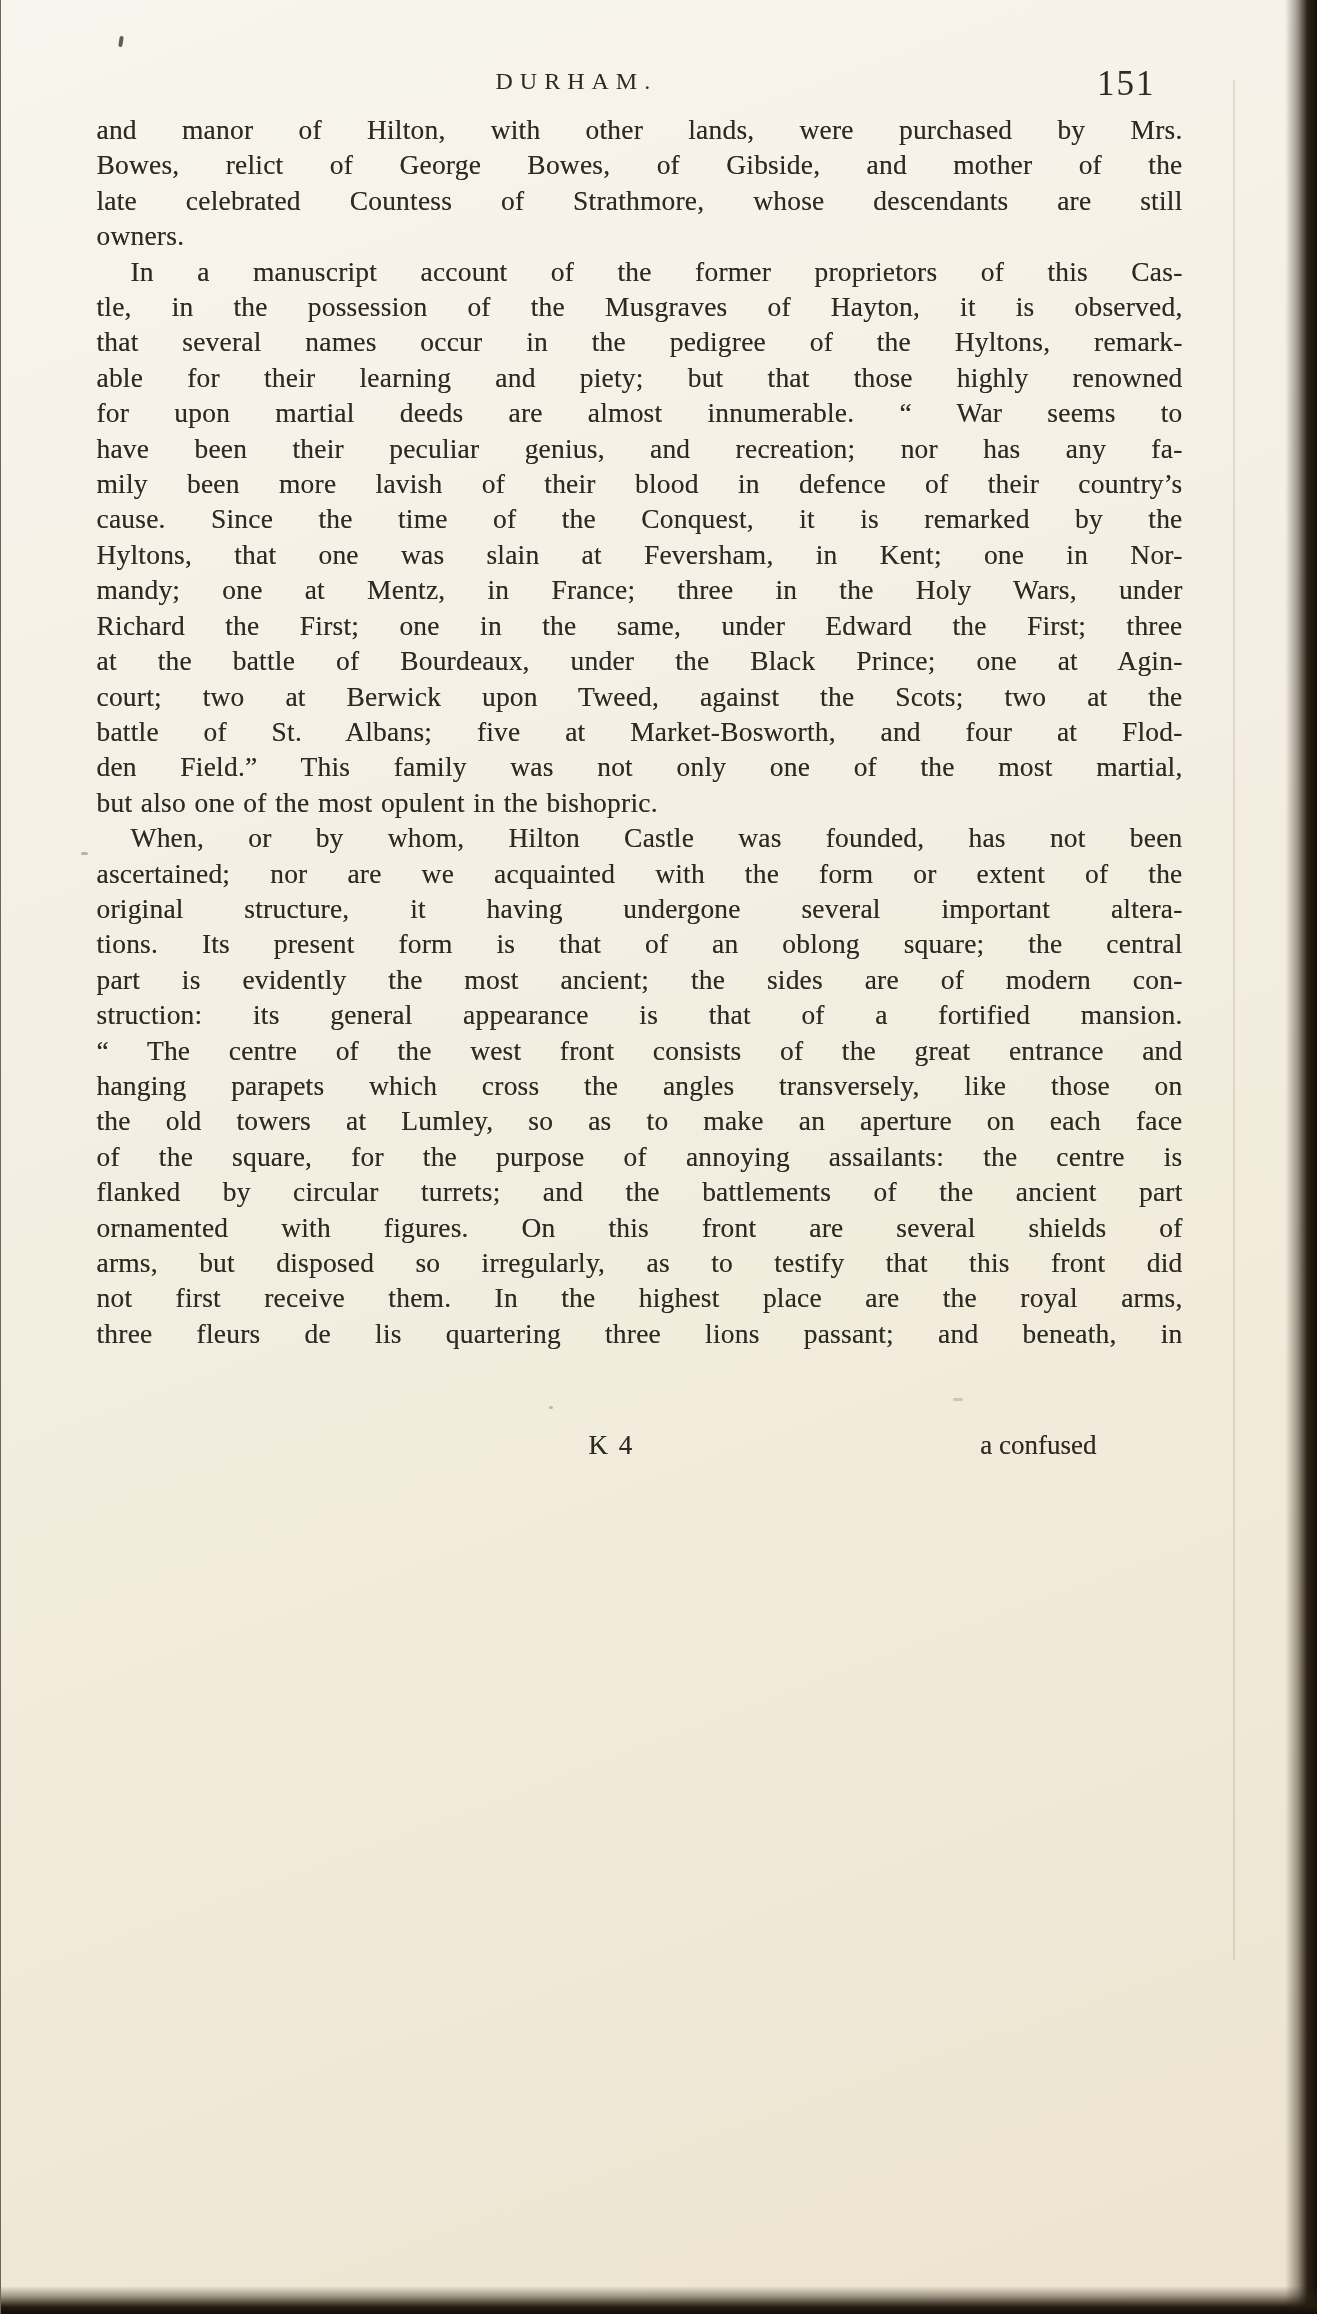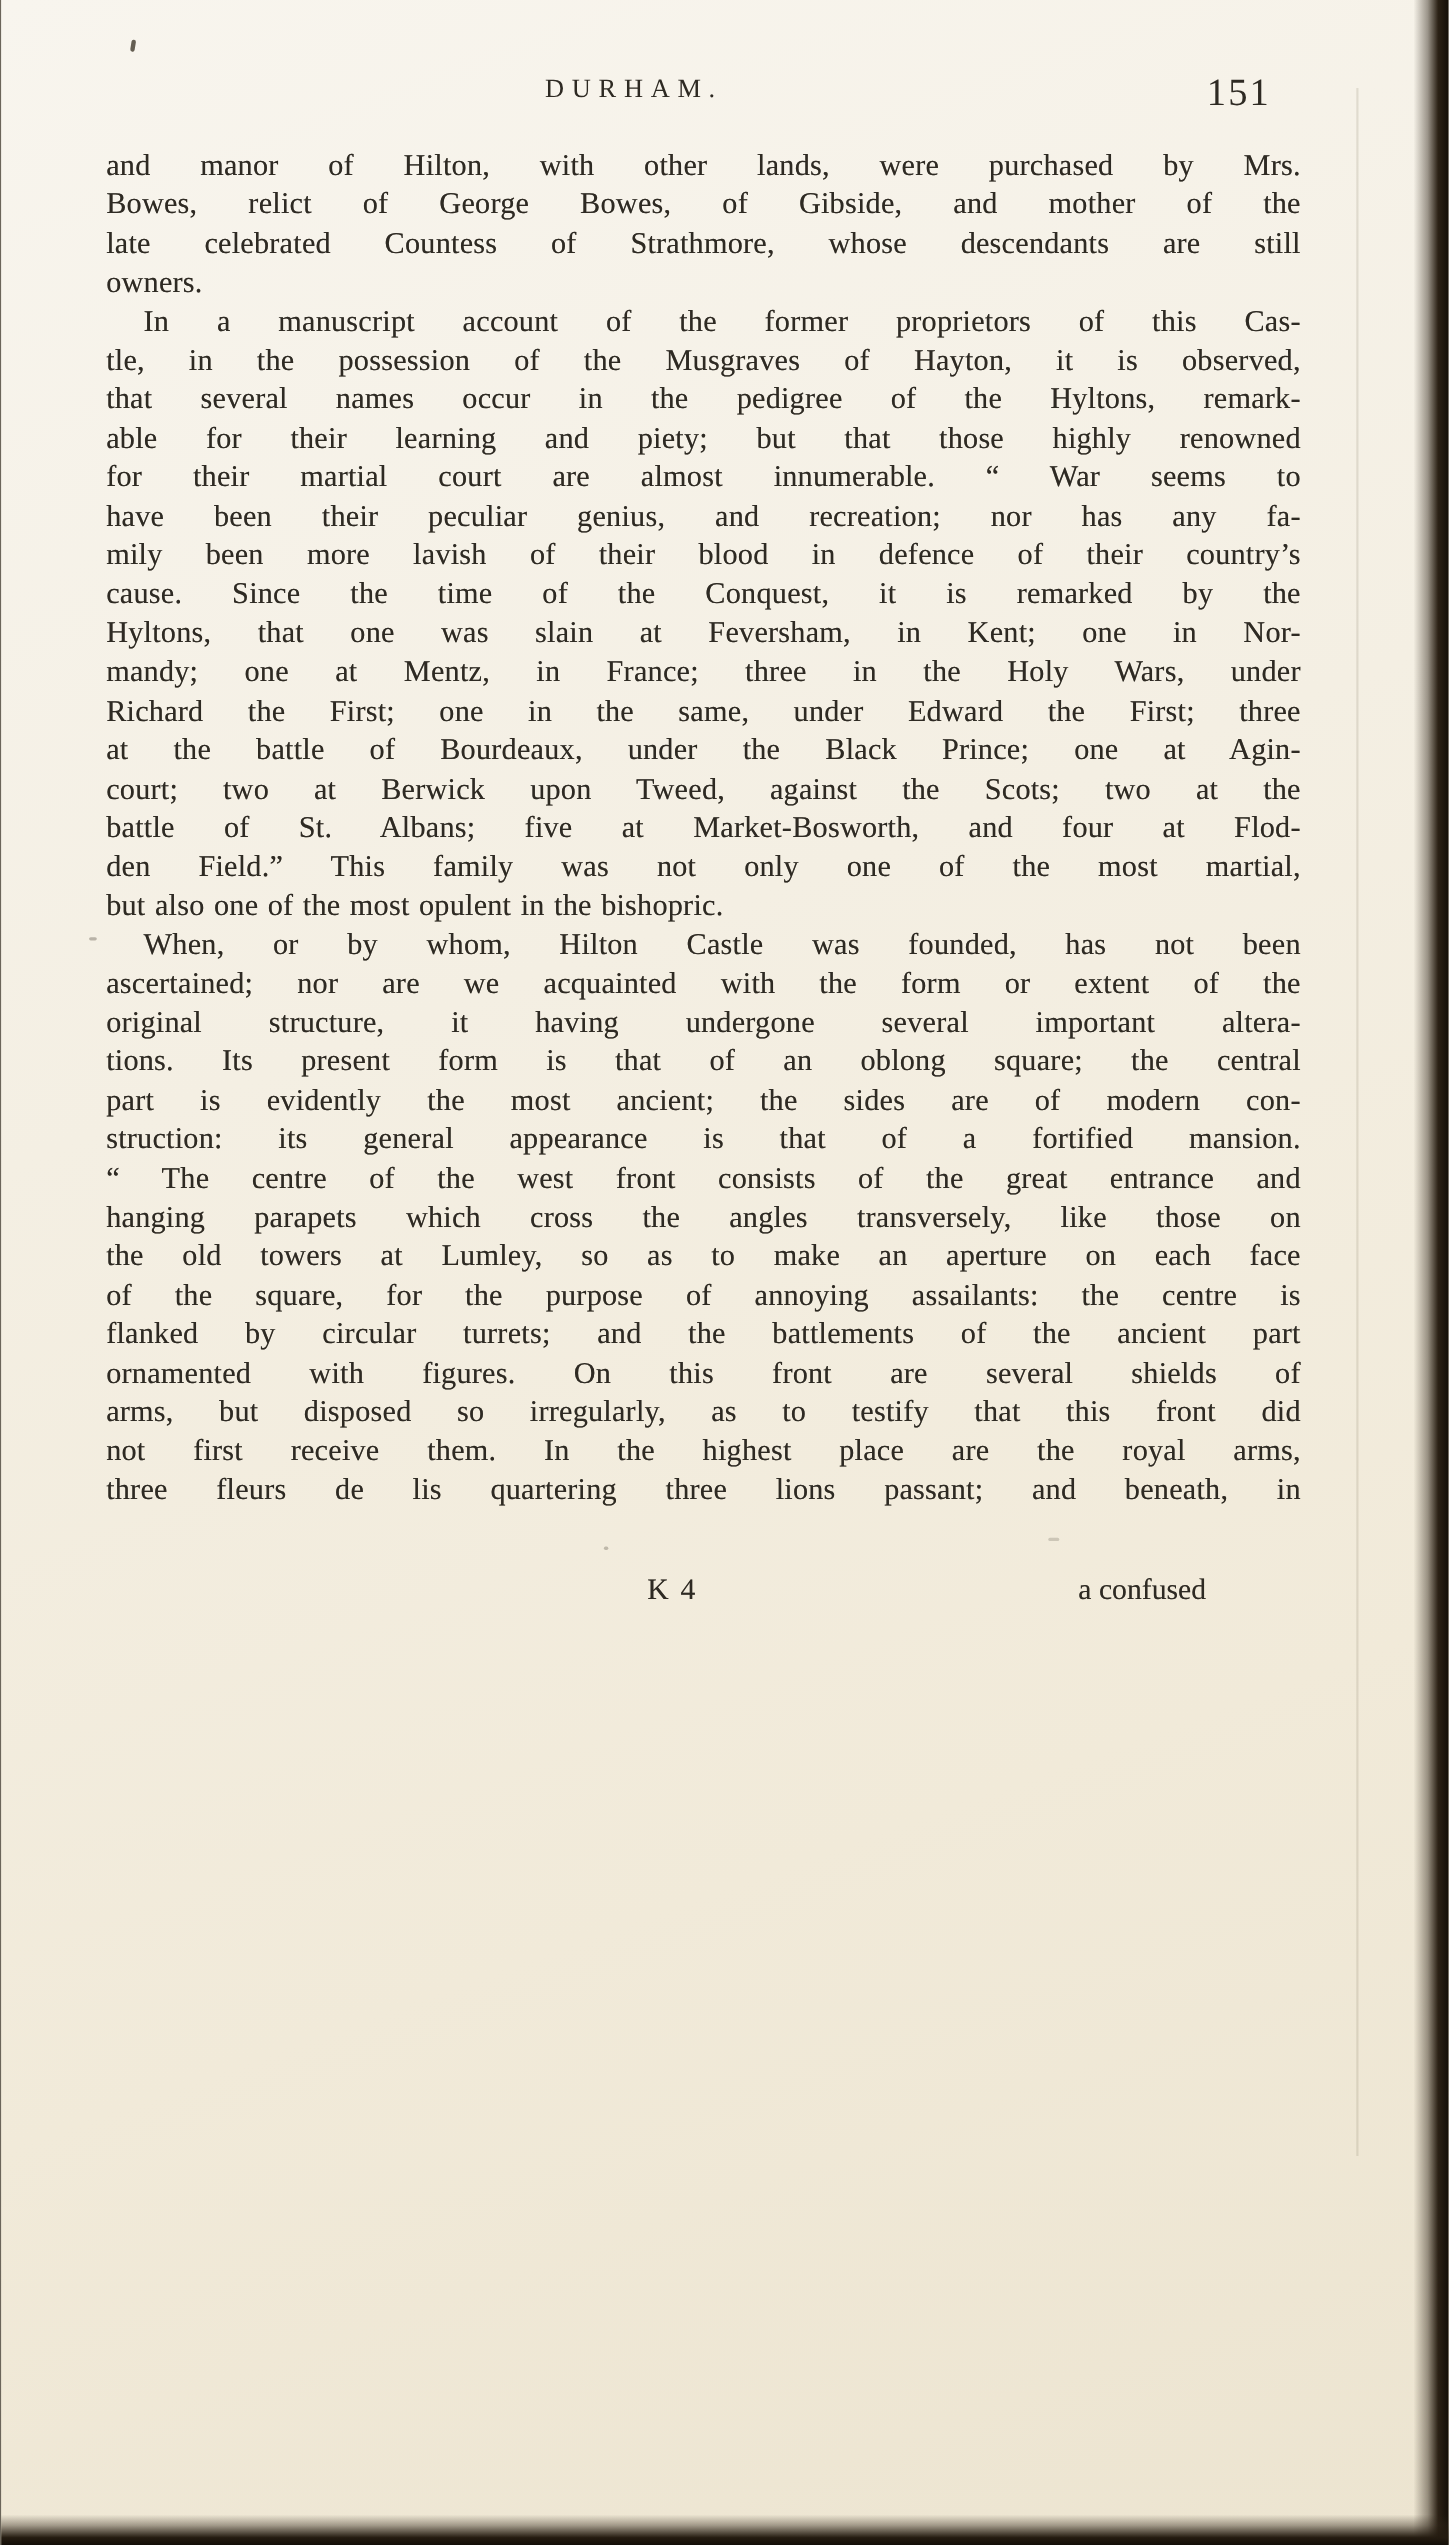--- a/index.html
+++ b/index.html
@@ -40,21 +40,20 @@
   }
   .page-number {
     position: absolute; right: 26px; top: 0;
     font-size: 35px; letter-spacing: 2px; text-align: right;
   }
 
   .body-text {
     position: absolute; top: 112px; left: 96px; width: 1086px;
     font-size: 27.5px; line-height: 35.4px;
     text-shadow: 0 0 0.5px rgba(46,42,35,0.55);
-    margin-top: 20px;
   }
   .line {
     text-align: justify;
     text-align-last: justify;
     letter-spacing: 0.2px;
     word-spacing: 1.5px;
   }
   .line.last { text-align-last: left; }
   .line.indent { text-indent: 34px; }
 
@@ -83,21 +82,21 @@
       <div class="line">Bowes, relict of George Bowes, of Gibside, and mother of the</div>
       <div class="line">late celebrated Countess of Strathmore, whose descendants are still</div>
       <div class="line last">owners.</div>
     </div>
 
     <div>
       <div class="line indent">In a manuscript account of the former proprietors of this Cas-</div>
       <div class="line">tle, in the possession of the Musgraves of Hayton, it is observed,</div>
       <div class="line">that several names occur in the pedigree of the Hyltons, remark-</div>
       <div class="line">able for their learning and piety; but that those highly renowned</div>
-      <div class="line">for their martial court are almost innumerable. “ War seems to</div>
+      <div class="line">for upon martial deeds are almost innumerable. “ War seems to</div>
       <div class="line">have been their peculiar genius, and recreation; nor has any fa-</div>
       <div class="line">mily been more lavish of their blood in defence of their country’s</div>
       <div class="line">cause. Since the time of the Conquest, it is remarked by the</div>
       <div class="line">Hyltons, that one was slain at Feversham, in Kent; one in Nor-</div>
       <div class="line">mandy; one at Mentz, in France; three in the Holy Wars, under</div>
       <div class="line">Richard the First; one in the same, under Edward the First; three</div>
       <div class="line">at the battle of Bourdeaux, under the Black Prince; one at Agin-</div>
       <div class="line">court; two at Berwick upon Tweed, against the Scots; two at the</div>
       <div class="line">battle of St. Albans; five at Market-Bosworth, and four at Flod-</div>
       <div class="line">den Field.” This family was not only one of the most martial,</div>

